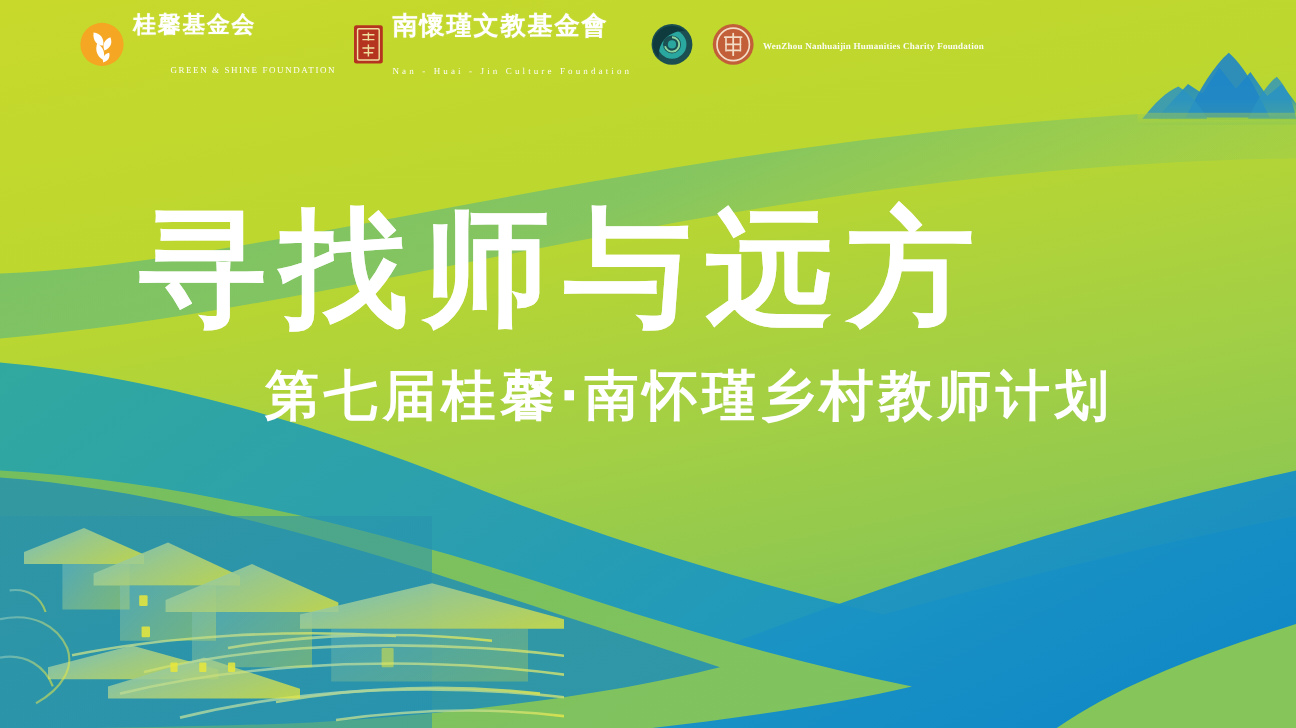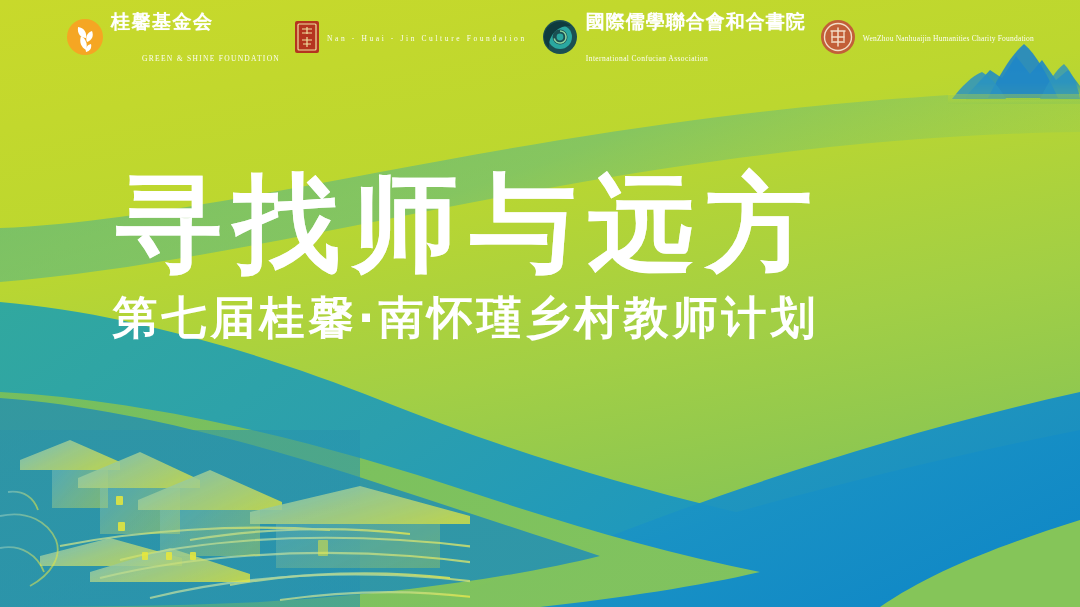--- a/index.html
+++ b/index.html
@@ -45,47 +45,48 @@
     opacity:.95;
     margin-top:3px;
   }
   .u1 .logo-cn { font-size:19px; }
   .u1 .logo-en { font-size:7.5px; letter-spacing:1.3px;margin-left:31px; }
   .u2 .logo-cn { font-size:21px; }
   .u2 .logo-en { font-size:7.5px; letter-spacing:2.6px; }
   .u3 .logo-cn { font-size:19px; letter-spacing:1px;}
   .u3 .logo-en { font-size:7.5px; letter-spacing:.4px; }
   .u4 .logo-cn { font-size:18px; letter-spacing:1px; }
-  .u4 .logo-en { font-size:7.5px; letter-spacing:.2px; }
+  .u4 .logo-en { font-size:7.5px; letter-spacing:.2px;font-weight:bold; }
 
   
   #title-block {
     position:absolute; left:0; top:168px; width:928px;
     z-index:7; text-align:center;
   }
   #main-title {
     color:#ffffff;
     font-family:"DejaVu Sans", sans-serif;
     font-weight:bold;
     font-size:106px;
     line-height:1.06;
     letter-spacing:12px;
     text-indent:12px;
     white-space:nowrap;
     filter: drop-shadow(0 0 0.5px rgba(255,255,255,.6));
   }
   #sub-title {
-    margin-top:8px;
+    margin-top:20px;
     color:#ffffff;
     font-family:"DejaVu Sans", sans-serif;
     font-weight:bold;
     font-size:45px;
     letter-spacing:4px;
     text-indent:4px;
     white-space:nowrap;
+    text-align:right;
   }
 </style>
 </head>
 <body>
 
 <div id="poster">
 
   <svg id="bg-svg" viewBox="0 0 1080 607" preserveAspectRatio="none" aria-hidden="true">
     <defs>
       <linearGradient id="gTop" x1="0" y1="0" x2="0.35" y2="1">
@@ -244,37 +245,34 @@
     </div>
 
     <div class="logo-unit u2">
       <svg class="mark" width="26" height="34" viewBox="0 0 26 34">
         <rect x="1" y="1" width="24" height="32" rx="2" fill="#b5341f"></rect>
         <rect x="4" y="4" width="18" height="26" rx="1" fill="none" stroke="#f0e0a0" stroke-width="1.2"></rect>
         <path d="M8,9 H18 M13,7 V14 M8,13 H18" stroke="#f0e0a0" stroke-width="1.2" fill="none"></path>
         <path d="M8,20 H18 M13,17 V27 M9,24 H17" stroke="#f0e0a0" stroke-width="1.2" fill="none"></path>
       </svg>
       <span class="logo-text">
+        <span class="logo-cn">南懷瑾文教基金會</span>
         <span class="logo-en">Nan - Huai - Jin  Culture Foundation</span>
       </span>
     </div>
 
     <div class="logo-unit u3">
       <svg class="mark" width="38" height="38" viewBox="0 0 38 38">
         <circle cx="19" cy="19" r="17" fill="#1b4f52"></circle>
         <circle cx="19" cy="19" r="12" fill="#2aa8a0"></circle>
         <circle cx="19" cy="19" r="7.5" fill="#1b4f52"></circle>
         <path d="M3,19 A16,16 0 0,1 30,8 A20,20 0 0,0 8,30 A16,16 0 0,1 3,19 Z" fill="#0f3b3e"></path>
         <path d="M19,13 A6,6 0 1,1 13.2,20.5" fill="none" stroke="#8ed6a0" stroke-width="1.6"></path>
         <circle cx="19" cy="19" r="3.4" fill="#2aa8a0"></circle>
       </svg>
-      <span class="logo-text">
-        <span class="logo-cn">國際儒學聯合會和合書院</span>
-        <span class="logo-en">International Confucian Association</span>
-      </span>
     </div>
 
     <div class="logo-unit u4">
       <svg class="mark" width="36" height="36" viewBox="0 0 36 36">
         <circle cx="18" cy="18" r="17" fill="#c2553a" opacity="0.92"></circle>
         <circle cx="18" cy="18" r="13.5" fill="none" stroke="#f3ddc6" stroke-width="1.4"></circle>
         <path d="M11,12 H25 M18,9 V27 M12,18 H24 M13,23 H23" stroke="#f3ddc6" stroke-width="1.5" fill="none" stroke-linecap="round"></path>
         <path d="M12,12 V24 M24,12 V24" stroke="#f3ddc6" stroke-width="1.3" fill="none"></path>
       </svg>
       <span class="logo-text">

